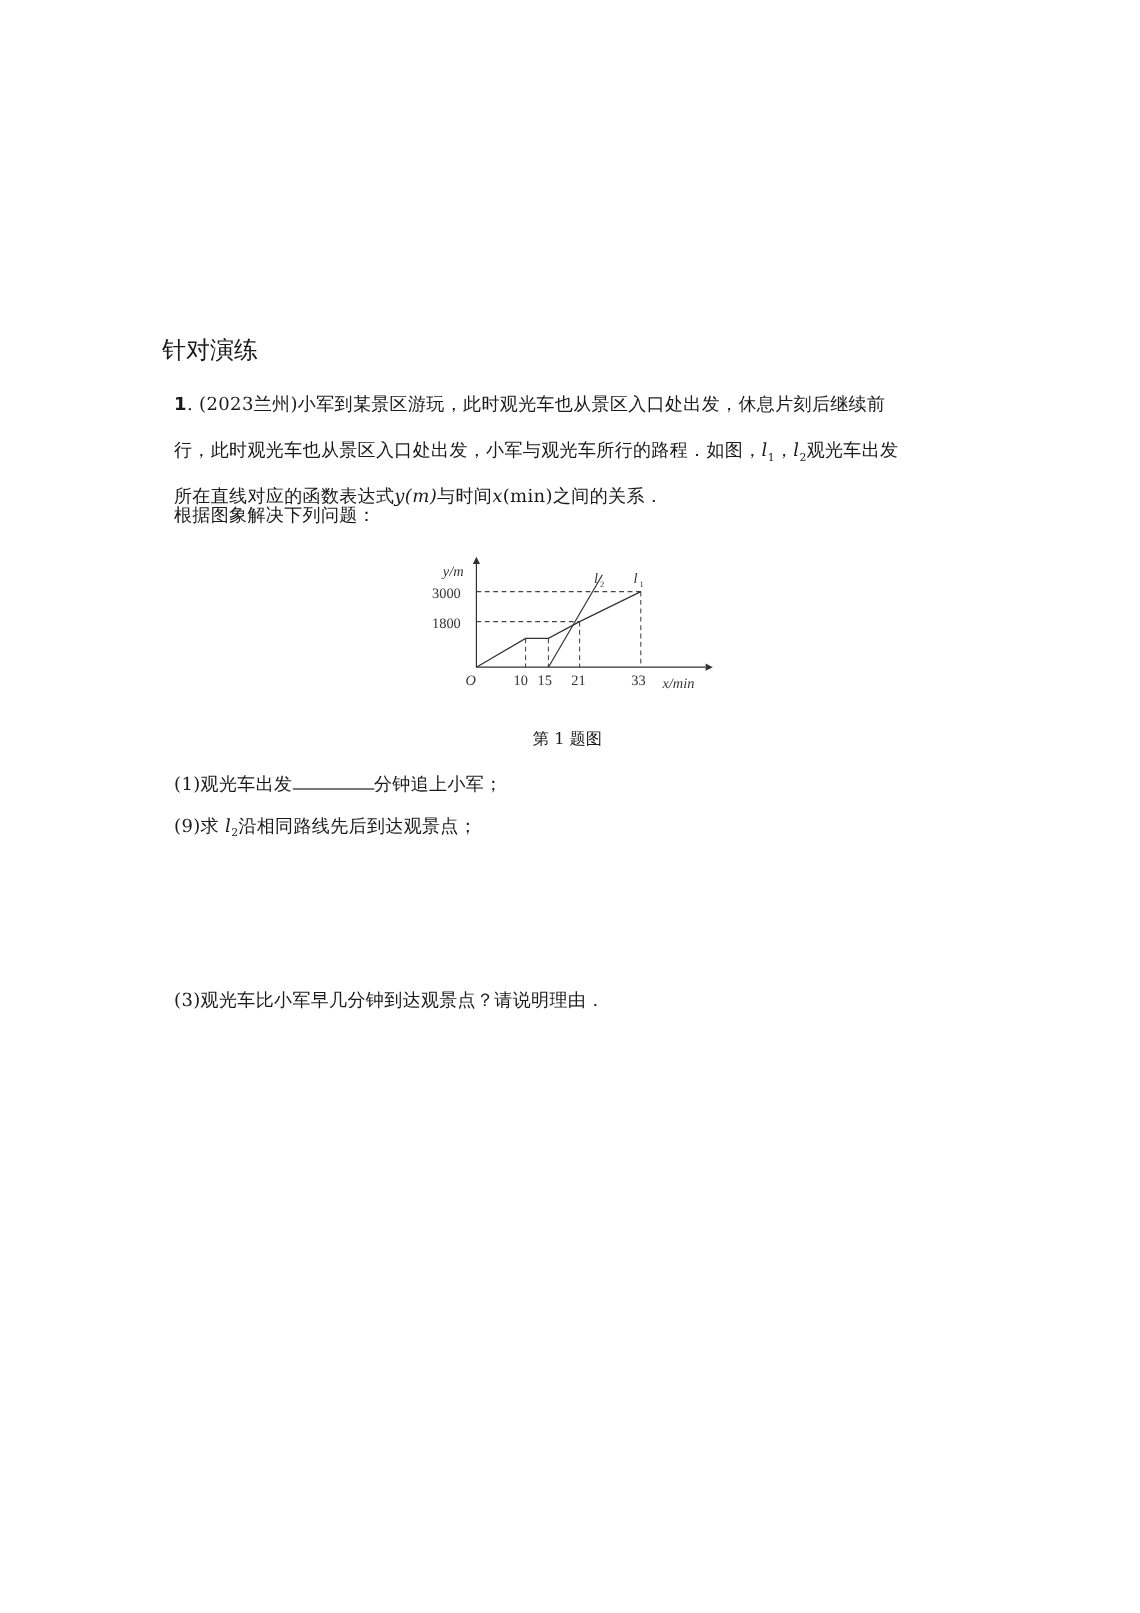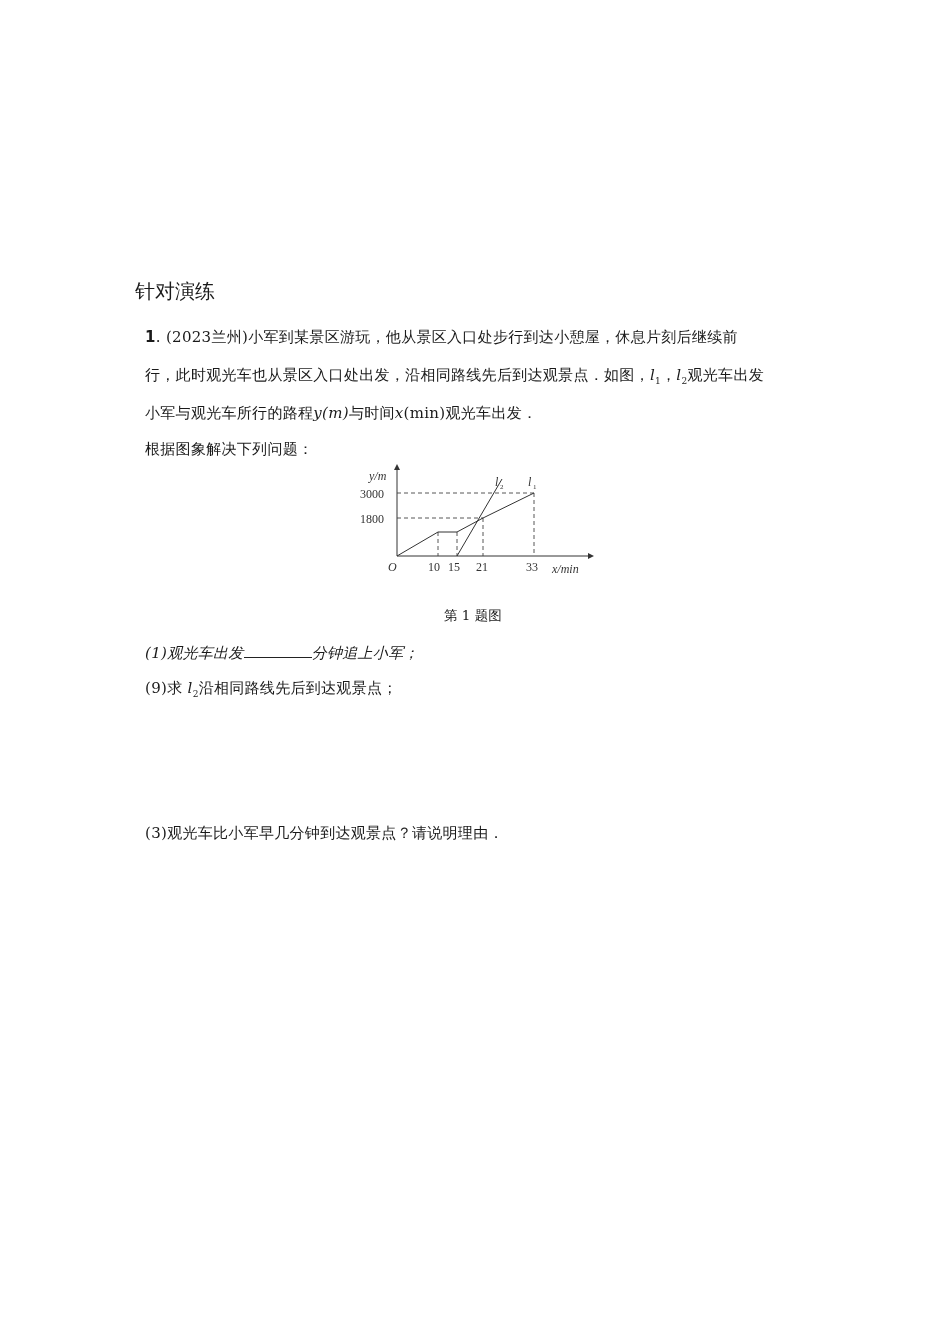--- a/index.html
+++ b/index.html
@@ -14,32 +14,32 @@
   .blank { display:inline-block; width:68px; border-bottom:1px solid #222; height:14px; vertical-align:baseline; }
   .caption { left:444px; top:607px; font-size:13.5px;text-align:center; }
   svg text { font-family:"Liberation Serif","DejaVu Serif",serif; }
 </style>
 </head>
 <body>
 
 <div class="abs section-title">针对演练</div>
 
 <div class="abs para" style="top:328px;">
-  <span class="qnum">1</span><span>. </span><span>(2023兰州)</span><span>小军到某景区游玩，他从景区入口处步行到达小憩屋，休息片刻后继续前</span>
+  <span class="qnum">1</span><span>. </span><span>(2023兰州)</span><span>小军到某景区游玩，此时观光车也从景区入口处出发，休息片刻后继续前</span>
 </div>
 
 <div class="abs para" style="top:366px;">
-  <span>行，此时观光车也从景区入口处出发，沿相同路线先后到达观景点．如图，</span><span class="it">l</span><sub>1</sub><span>，</span><span class="it">l</span><sub>2</sub><span>观光车出发</span>
+  <span>行，此时观光车也从景区入口处出发，小军与观光车所行的路程．如图，</span><span class="it">l</span><sub>1</sub><span>，</span><span class="it">l</span><sub>2</sub><span>观光车出发</span>
 </div>
 
 <div class="abs para" style="top:404px;">
-  <span>小军与观光车所行的路程</span><span class="it">y</span><span class="it">(m)</span><span>与时间</span><span class="it">x</span><span>(min)</span><span>观光车出发．</span>
+  <span>所在直线对应的函数表达式</span><span class="it">y</span><span class="it">(m)</span><span>与时间</span><span class="it">x</span><span>(min)</span><span>之间的关系．</span>
 </div>
 
-<div class="abs para" style="top:440px;">根据图象解决下列问题：</div>
+<div class="abs para" style="top:420px;">根据图象解决下列问题：</div>
 
 <svg class="abs" style="left:350px;top:462px;" width="250" height="120" viewBox="350 462 250 120">
   <g stroke="#333" stroke-width="1" fill="none">
     <line x1="397" y1="556" x2="588" y2="556"></line>
     <line x1="397" y1="556" x2="397" y2="468"></line>
   </g>
   <polygon points="588,553 594,556 588,559" fill="#333"></polygon>
   <polygon points="394,470 397,464 400,470" fill="#333"></polygon>
   <g stroke="#444" stroke-width="0.9" stroke-dasharray="4,3" fill="none">
     <line x1="397" y1="493" x2="534" y2="493"></line>
@@ -63,21 +63,21 @@
     <text x="552" y="573" font-style="italic">x/min</text>
     <text x="495" y="486" font-style="italic">l</text>
     <text x="500" y="489" font-size="7">2</text>
     <text x="528" y="486" font-style="italic">l</text>
     <text x="533" y="489" font-size="7">1</text>
   </g>
 </svg>
 
 <div class="abs caption">第 1 题图</div>
 
-<div class="abs para" style="top:643px;font-style:italic;">
+<div class="abs para" style="top:643px;">
   <span>(1)观光车出发</span><span class="blank"></span><span>分钟追上小军；</span>
 </div>
 
 <div class="abs para" style="top:679px;">
   <span>(9)求 </span><span class="it">l</span><sub>2</sub><span>沿相同路线先后到达观景点；</span>
 </div>
 
 <div class="abs para" style="top:824px;">(3)观光车比小军早几分钟到达观景点？请说明理由．</div>
 
 </body></html>

